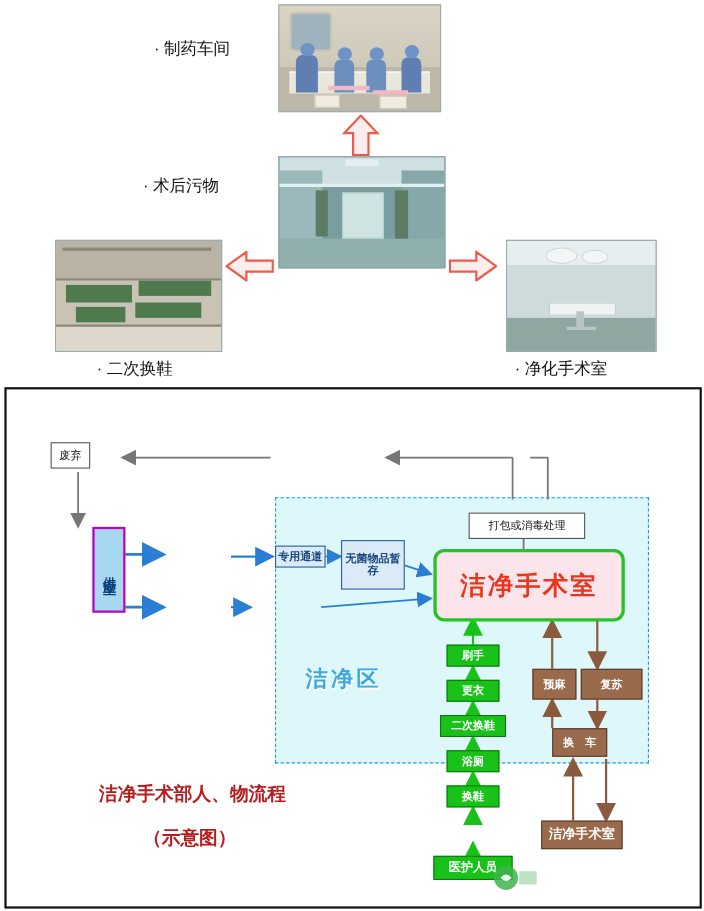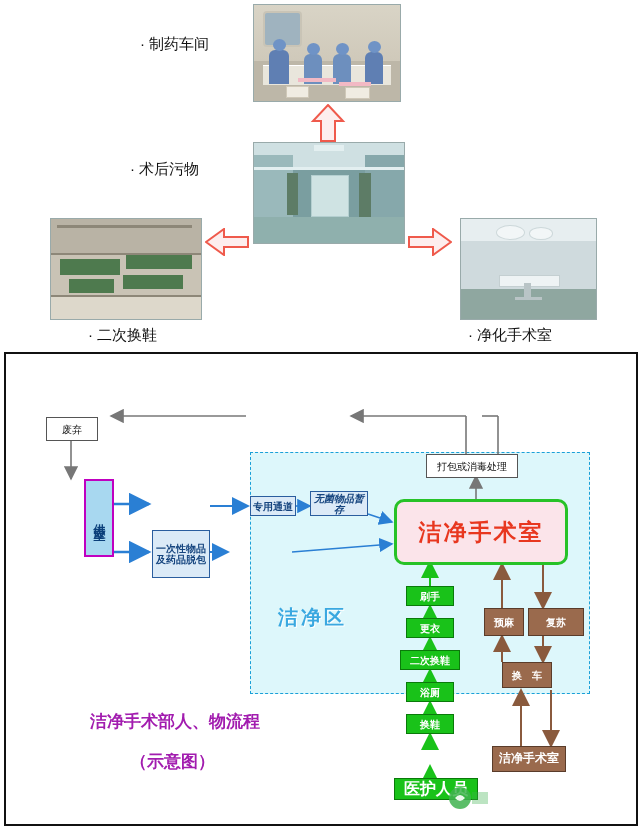--- a/index.html
+++ b/index.html
@@ -68,21 +68,21 @@
   .n-supply{border:2px solid #c000c0;background:#a8d8f0;color:#0a3f7a;font-size:12px;font-weight:bold;}
 
   #clean-zone{position:absolute;left:244px;top:98px;width:338px;height:240px;border:1px dashed #1aa0d8;background:#ddf7fb;}
   #clean-zone-label{position:absolute;left:272px;top:250px;font-size:20px;font-weight:bold;color:#3aa8e0;letter-spacing:3px;
     text-shadow:1px 1px 0 #fff;}
 
   #or-box{position:absolute;left:388px;top:145px;width:168px;height:60px;border:3px solid #27c227;border-radius:10px;
     background:#fbe4ea;display:flex;align-items:center;justify-content:center;}
   #or-box span{color:#e8371f;font-size:23px;font-weight:bold;letter-spacing:2px;}
 
-  .title-red{position:absolute;color:#a21caf;font-weight:bold;font-size:17px;white-space:nowrap;}
+  .title-red{position:absolute;color:#b91c1c;font-weight:bold;font-size:17px;white-space:nowrap;}
 
   svg.lines{position:absolute;left:0;top:0;width:630px;height:470px;pointer-events:none;}
 
   
   #badge{position:absolute;left:440px;top:430px;width:44px;height:28px;}
 </style>
 </head>
 <body>
 
 <div id="top-section">
@@ -224,47 +224,46 @@
     <line x1="424" y1="232" x2="424" y2="208" stroke="#19c219" stroke-width="2" marker-end="url(#ahGreen)"></line>
 
     <line x1="515" y1="392" x2="515" y2="336" stroke="#8a5a3d" stroke-width="2" marker-end="url(#ahBrown)"></line>
     <line x1="496" y1="308" x2="496" y2="282" stroke="#8a5a3d" stroke-width="2" marker-end="url(#ahBrown)"></line>
     <line x1="496" y1="254" x2="496" y2="210" stroke="#8a5a3d" stroke-width="2" marker-end="url(#ahBrown)"></line>
     <line x1="537" y1="210" x2="537" y2="254" stroke="#8a5a3d" stroke-width="2" marker-end="url(#ahBrown)"></line>
     <line x1="537" y1="282" x2="537" y2="308" stroke="#8a5a3d" stroke-width="2" marker-end="url(#ahBrown)"></line>
     <line x1="545" y1="336" x2="545" y2="392" stroke="#8a5a3d" stroke-width="2" marker-end="url(#ahBrown)"></line>
   </svg>
 
-  <div class="node n-plain" style="left:40px;top:63px;width:52px;height:24px;">废弃</div>
-
-
-  <div class="node n-plain" style="left:420px;top:100px;width:92px;height:24px;font-family:Liberation Serif, serif;">打包或消毒处理</div>
+  <div class="node n-plain" style="left:40px;top:48px;width:36px;height:24px;">废弃</div>
+
+
+  <div class="node n-plain" style="left:420px;top:112px;width:106px;height:24px;font-family:Liberation Serif, serif;">打包或消毒处理</div>
 
   <div class="node n-supply" style="left:78px;top:125px;width:30px;height:78px;flex-direction:column;">
     <span style="writing-mode:vertical-rl;letter-spacing:2px;">供应室</span>
   </div>
 
 
   <div class="node n-blue" style="left:244px;top:142px;width:46px;height:20px;">专用通道</div>
 
-  <div class="node n-blue" style="left:304px;top:137px;width:58px;height:25px;font-style:italic;">无菌物品暂存</div>
-
-  <div class="node n-blue" style="left:146px;top:176px;width:58px;height:48px;">一次性物品及药品脱包</div>
+  <div class="node n-blue" style="left:304px;top:137px;width:58px;height:45px;">无菌物品暂存</div>
+
 
 
   <div id="or-box">
     <span>洁净手术室</span>
   </div>
 
   <div class="node n-green" style="left:400px;top:232px;width:48px;height:20px;">刷手</div>
   <div class="node n-green" style="left:400px;top:264px;width:48px;height:20px;">更衣</div>
   <div class="node n-green" style="left:394px;top:296px;width:60px;height:20px;">二次换鞋</div>
   <div class="node n-green" style="left:400px;top:328px;width:48px;height:20px;">浴厕</div>
   <div class="node n-green" style="left:400px;top:360px;width:48px;height:20px;">换鞋</div>
-  <div class="node n-green" style="left:388px;top:424px;width:84px;height:22px;font-size:16px;">医护人员</div>
+  <div class="node n-green" style="left:388px;top:424px;width:72px;height:22px;font-size:11px;">医护人员</div>
 
   <div class="node n-brown" style="left:478px;top:254px;width:40px;height:28px;">预麻</div>
   <div class="node n-brown" style="left:522px;top:254px;width:56px;height:28px;">复苏</div>
   <div class="node n-brown" style="left:496px;top:308px;width:50px;height:26px;">换　车</div>
   <div class="node n-brown" style="left:486px;top:392px;width:74px;height:26px;font-size:12px;">洁净手术室</div>
 
   <div class="title-red" style="left:84px;top:356px;">洁净手术部人、物流程</div>
   <div class="title-red" style="left:124px;top:396px;font-family:Liberation Mono, monospace;">（示意图）</div>
 
   <svg id="badge" viewBox="0 0 44 28">

